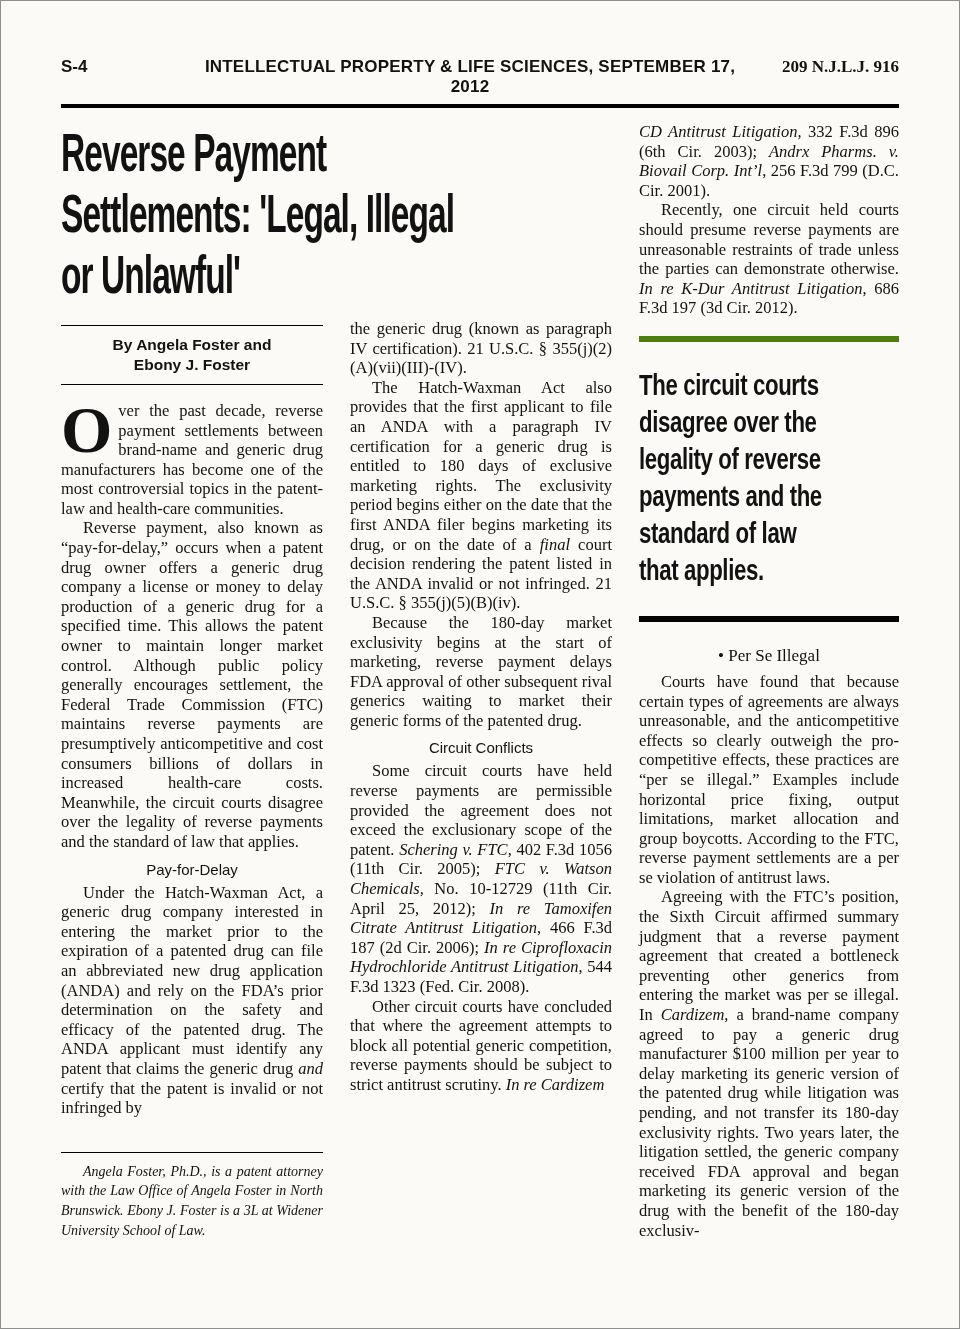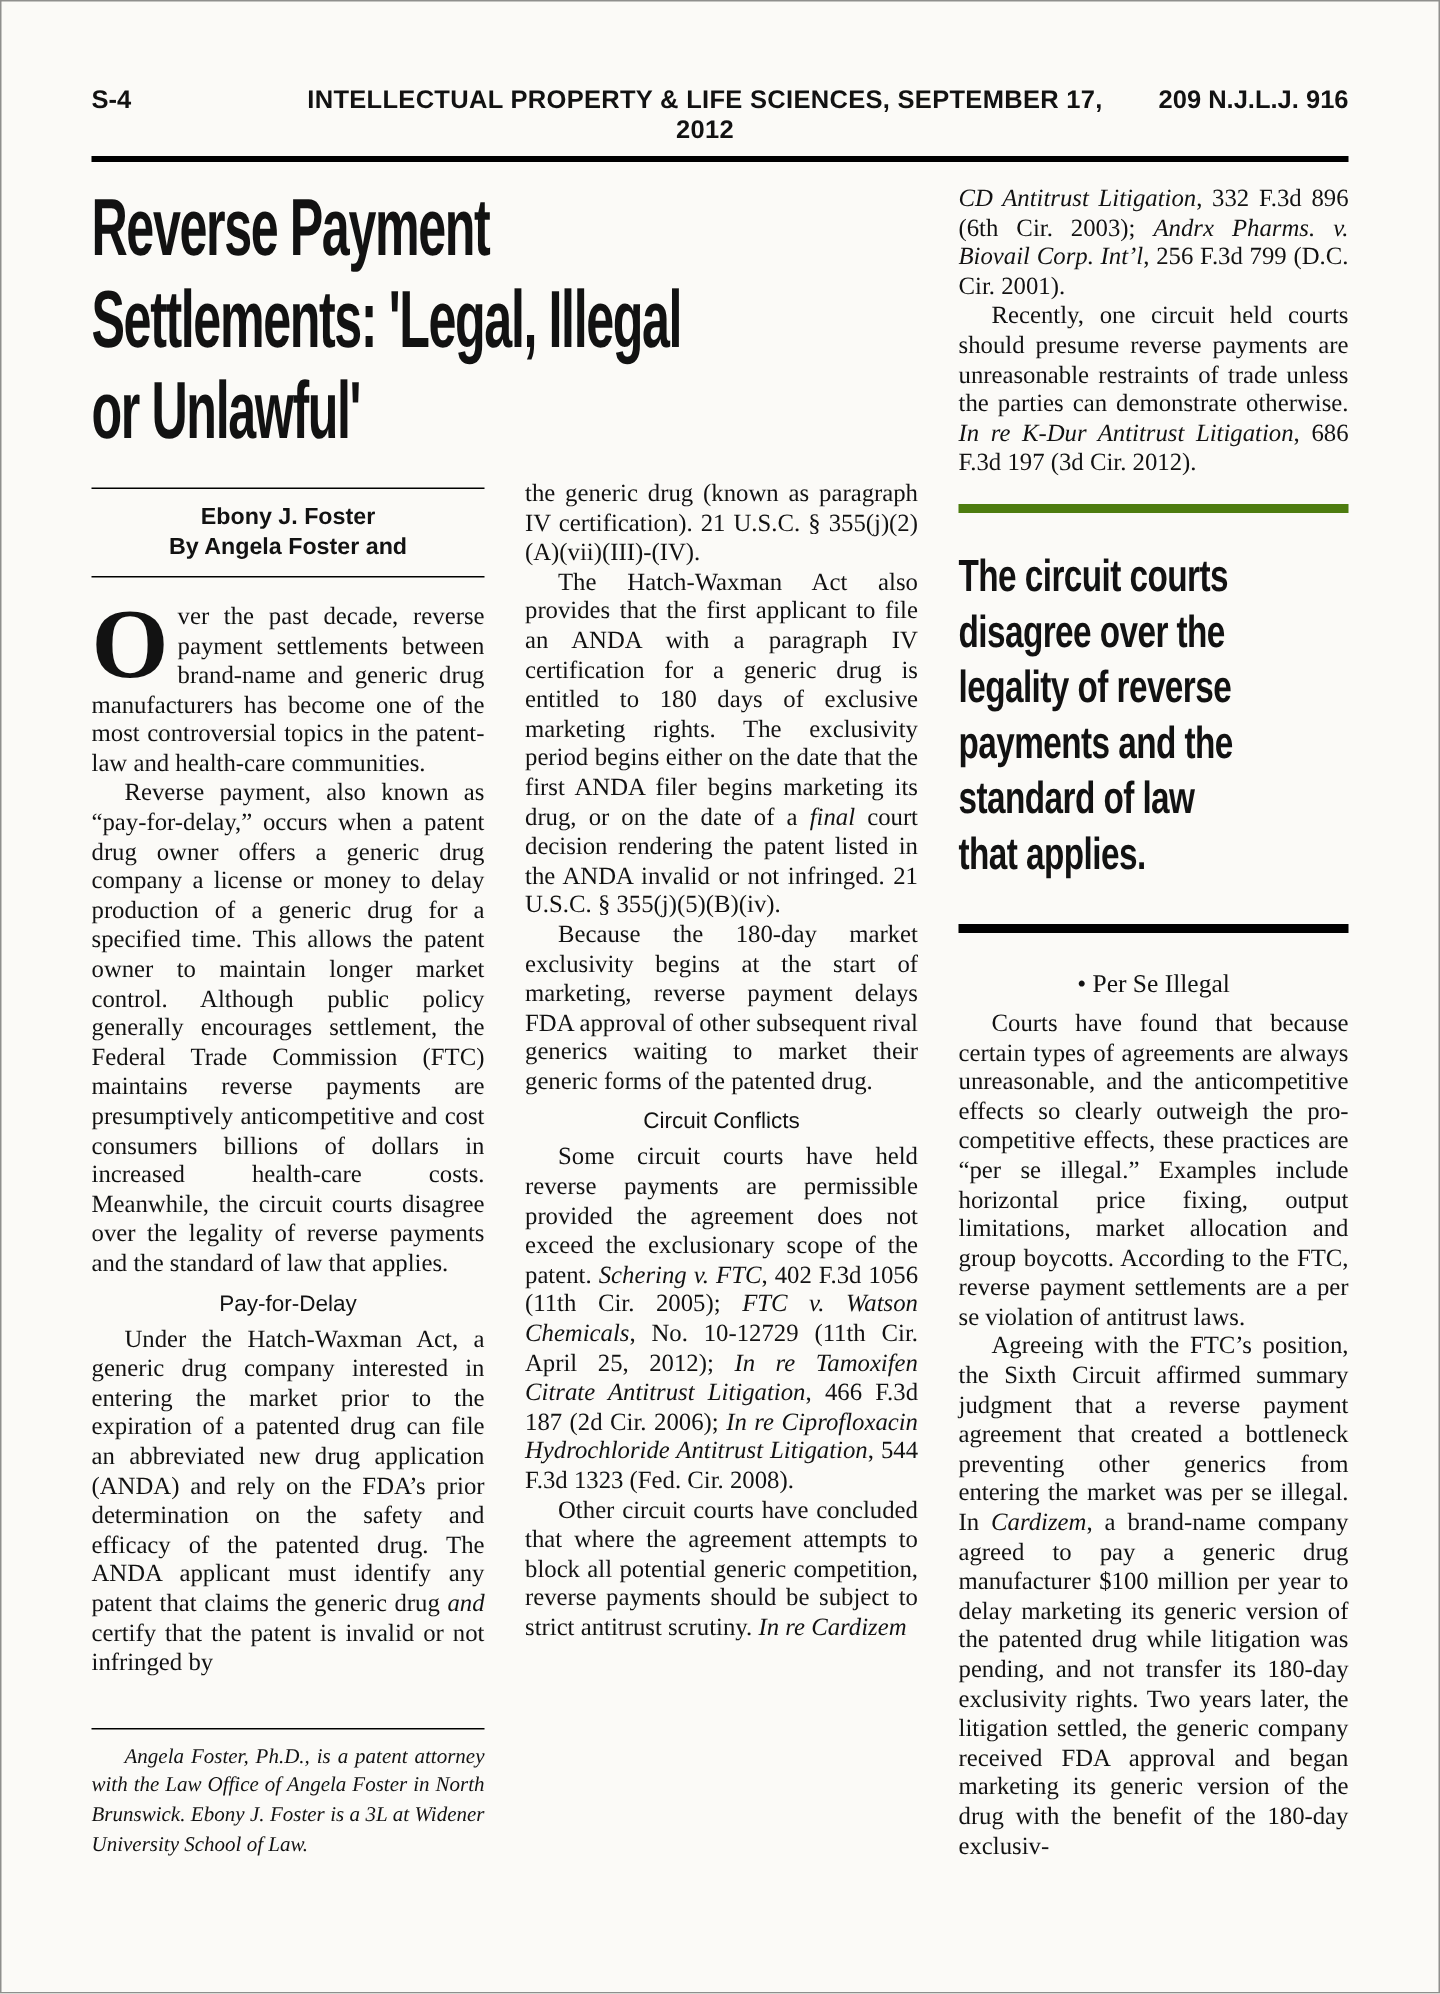--- a/index.html
+++ b/index.html
@@ -8,21 +8,21 @@
     width:960px; height:1329px; margin:0 auto;
     background:#fbfaf7; border:1px solid #8f8f8d;
     padding:56px 60px 32px;
     font-family:"Liberation Serif", serif; color:#121212;
     overflow:hidden; position:relative;
   }
   .masthead { display:flex; align-items:baseline;
     font-family:"Liberation Sans", sans-serif; font-weight:bold; font-size:17px; }
   .masthead .pageno { width:140px; }
   .masthead .pub { flex:1; text-align:center; letter-spacing:.2px; }
-  .masthead .cite { width:160px; text-align:right; }
+  .masthead .cite { width:160px; text-align:right;font-family:Liberation Serif, serif; }
   .header-rule { height:4px; background:#000; margin-top:7px; }
   .content { display:flex; margin-top:14px; }
   .left-wrap { width:551px; margin-right:27px; display:flex; flex-direction:column; }
   .col-3 { width:262px; }
   .headline { font-family:"Liberation Sans", sans-serif; font-weight:bold; margin:0 0 14px; }
   .hl-line { font-size:54px; line-height:61px; white-space:nowrap;
     transform:scaleX(0.62); transform-origin:0 50%; letter-spacing:-1.5px; }
   .body-columns { display:flex; flex:1; }
   .col-1 { width:262px; margin-right:27px; display:flex; flex-direction:column; }
   .col-2 { width:262px; }
@@ -66,22 +66,22 @@
     <div class="left-wrap">
       <div class="headline">
         <div class="hl-line">Reverse Payment</div>
         <div class="hl-line">Settlements: 'Legal, Illegal</div>
         <div class="hl-line">or Unlawful'</div>
       </div>
 
       <div class="body-columns">
         <div class="col-1">
           <div class="byline">
+            <div>By Angela Foster and</div>
             <div>Ebony J. Foster</div>
-            <div>By Angela Foster and</div>
           </div>
         <p class="para has-drop"><span class="dropcap">O</span><span>ver the past decade, reverse payment settlements between brand-name and generic drug manufacturers has become one of the most controversial topics in the patent-law and health-care communities.</span></p>
             <p class="para"><span>Reverse payment, also known as “pay-for-delay,” occurs when a patent drug owner offers a generic drug company a license or money to delay production of a generic drug for a specified time. This allows the patent owner to maintain longer market control. Although public policy generally encourages settlement, the Federal Trade Commission (FTC) maintains reverse payments are presumptively anticompetitive and cost consumers billions of dollars in increased health-care costs. Meanwhile, the circuit courts disagree over the legality of reverse payments and the standard of law that applies.</span></p>
             <h3 class="subhead">Pay-for-Delay</h3>
             <p class="para"><span>Under the Hatch-Waxman Act, a generic drug company interested in entering the market prior to the expiration of a patented drug can file an abbreviated new drug application (ANDA) and rely on the FDA’s prior determination on the safety and efficacy of the patented drug. The ANDA applicant must identify any patent that claims the generic drug </span><em>and</em><span> certify that the patent is invalid or not infringed by</span></p>
             <p class="bio"><span>Angela Foster, Ph.D., is a patent attorney with the Law Office of Angela Foster in North Brunswick. Ebony J. Foster is a 3L at Widener University School of Law.</span></p>
           </div>
         <div class="col-2">
             <p class="para noindent"><span>the generic drug (known as paragraph IV certification). 21 U.S.C. § 355(j)(2)(A)(vii)(III)-(IV).</span></p>
             <p class="para"><span>The Hatch-Waxman Act also provides that the first applicant to file an ANDA with a paragraph IV certification for a generic drug is entitled to 180 days of exclusive marketing rights. The exclusivity period begins either on the date that the first ANDA filer begins marketing its drug, or on the date of a </span><em>final</em><span> court decision rendering the patent listed in the ANDA invalid or not infringed. 21 U.S.C. § 355(j)(5)(B)(iv).</span></p>

